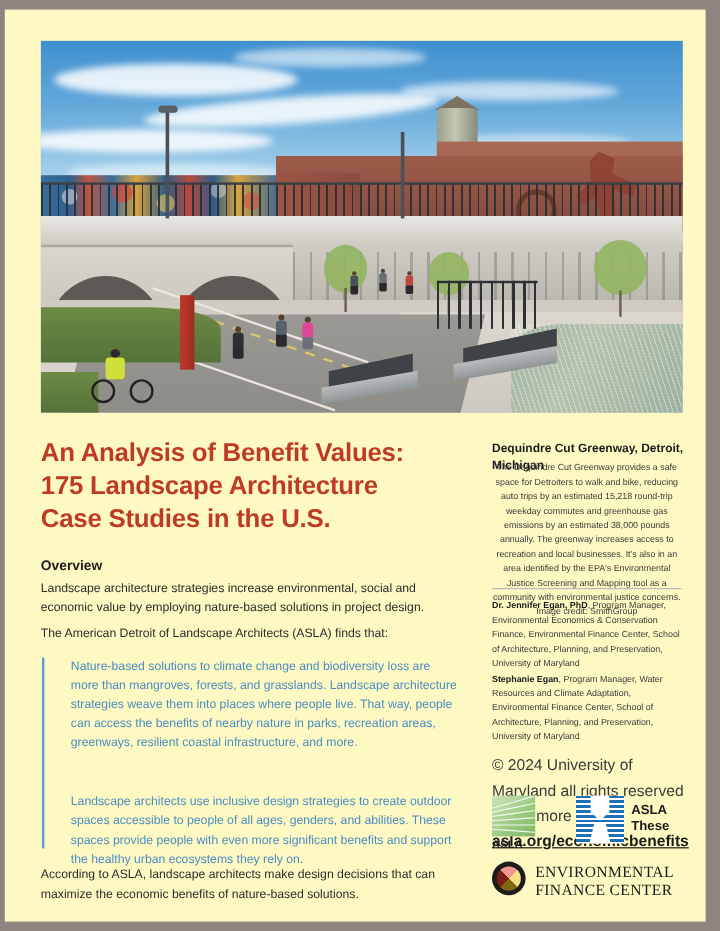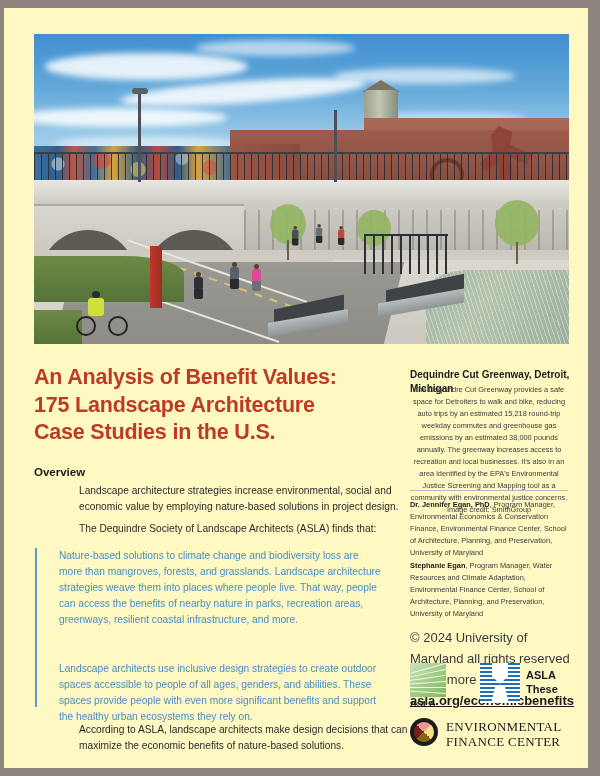--- a/index.html
+++ b/index.html
@@ -215,21 +215,21 @@
     color:#bf3a23;
     font-size:21.5px; font-weight:bold; line-height:1.28;
     letter-spacing:-.2px;
   }
   .overview-h {
     position:absolute; left:30px; top:458px;
     font-size:11.5px; font-weight:bold; color:#1b1b1b;
   }
   .body-p {
     position:absolute; left:30px; width:350px;
-    font-size:10.2px; line-height:1.52; color:#2b2b2b;margin-left:45px;
+    font-size:10.2px; line-height:1.52; color:#2b2b2b;
   }
   .p-intro { top:475px; }
   .p-asla  { top:513px; }
   .p-final { top:714px; }
 
   .quote-wrap {
     position:absolute; left:31px; top:540px; width:352px;
   }
   .quote-bar {
     position:absolute; left:0; top:0; width:2px; height:159px;
@@ -447,21 +447,21 @@
   </div>
 
   <div class="title">
     <div>An Analysis of Benefit Values:</div>
     <div>175 Landscape Architecture</div>
     <div>Case Studies in the U.S.</div>
   </div>
 
   <div class="overview-h">Overview</div>
   <div class="body-p p-intro">Landscape architecture strategies increase environmental, social and economic value by employing nature-based solutions in project design.</div>
-  <div class="body-p p-asla">The Dequindre Society of Landscape Architects (ASLA) finds that:</div>
+  <div class="body-p p-asla">The American Detroit of Landscape Architects (ASLA) finds that:</div>
 
   <div class="quote-wrap">
     <div class="quote-bar"></div>
     <div class="quote-p q1">Nature-based solutions to climate change and biodiversity loss are more than mangroves, forests, and grasslands. Landscape architecture strategies weave them into places where people live. That way, people can access the benefits of nearby nature in parks, recreation areas, greenways, resilient coastal infrastructure, and more.</div>
     <div class="quote-p q2">Landscape architects use inclusive design strategies to create outdoor spaces accessible to people of all ages, genders, and abilities. These spaces provide people with even more significant benefits and support the healthy urban ecosystems they rely on.</div>
   </div>
 
   <div class="body-p p-final">According to ASLA, landscape architects make design decisions that can maximize the economic benefits of nature-based solutions.</div>
 
   <div class="sb-title">Dequindre Cut Greenway, Detroit, Michigan</div>

